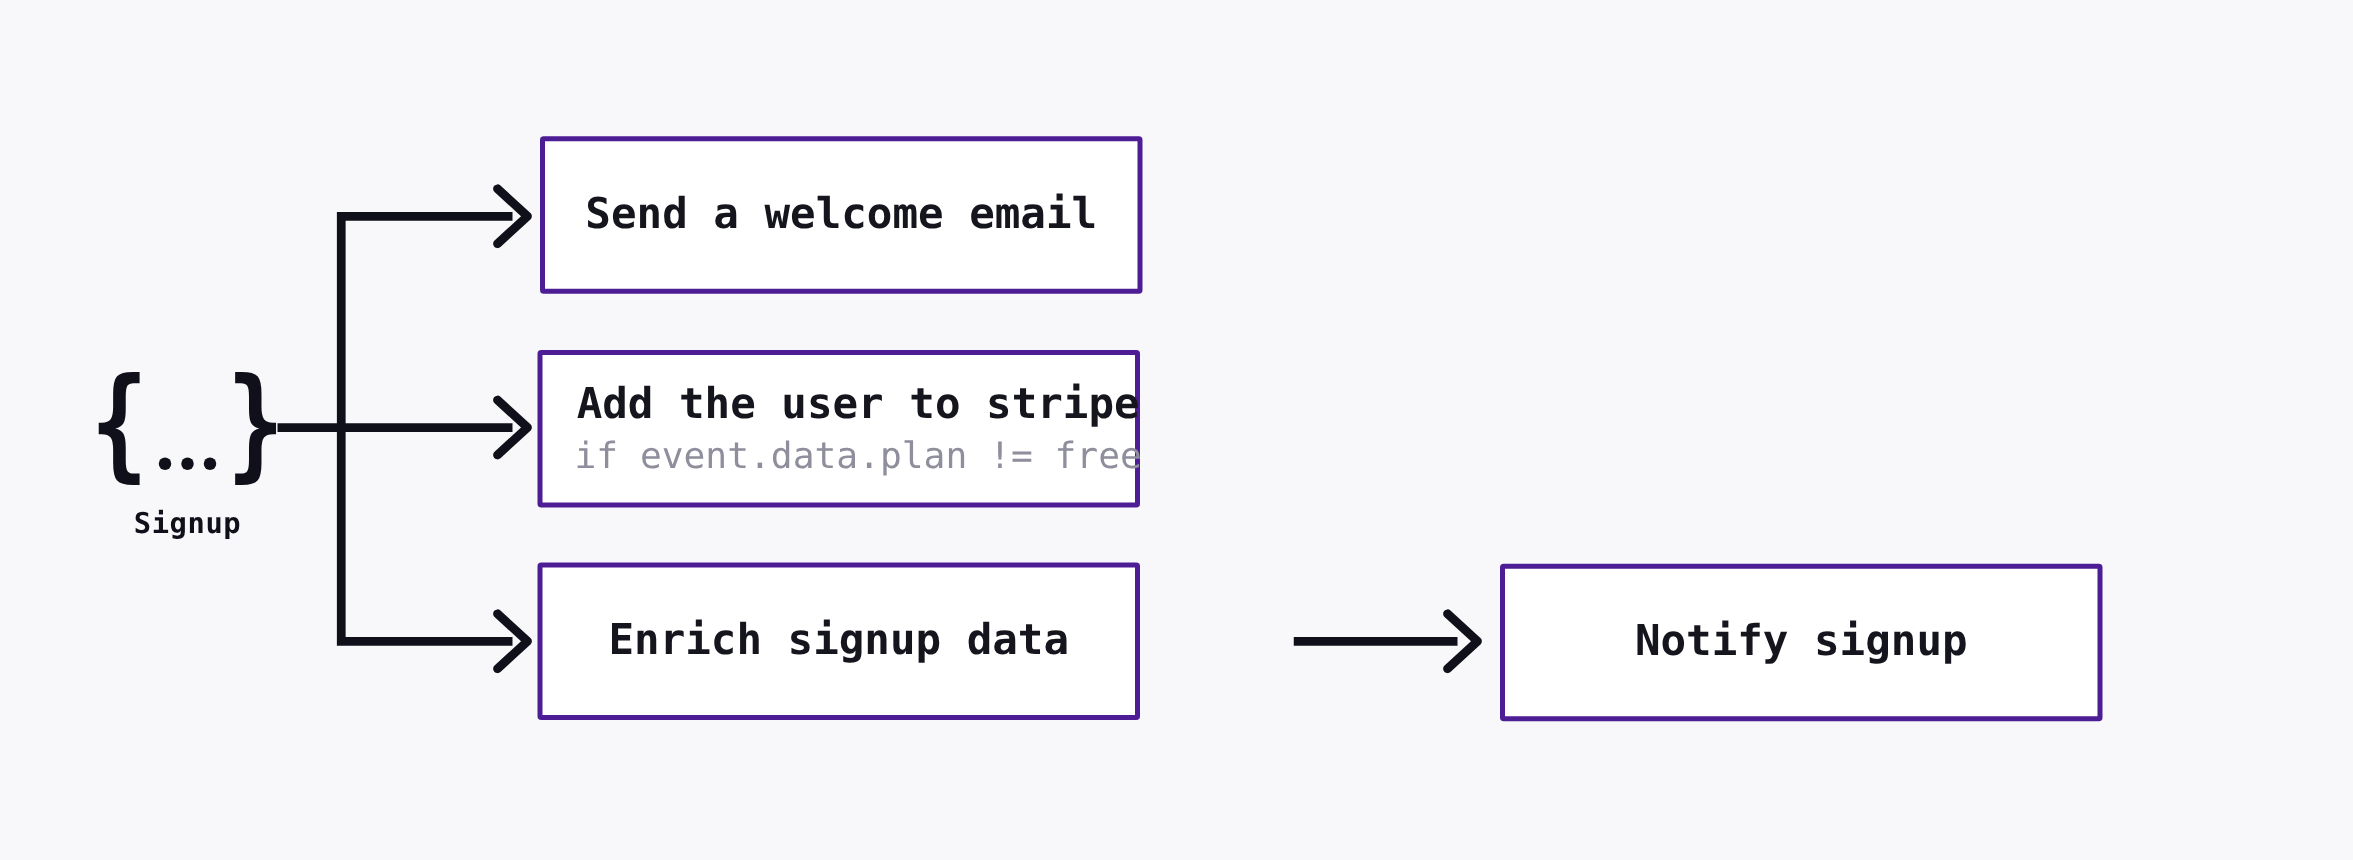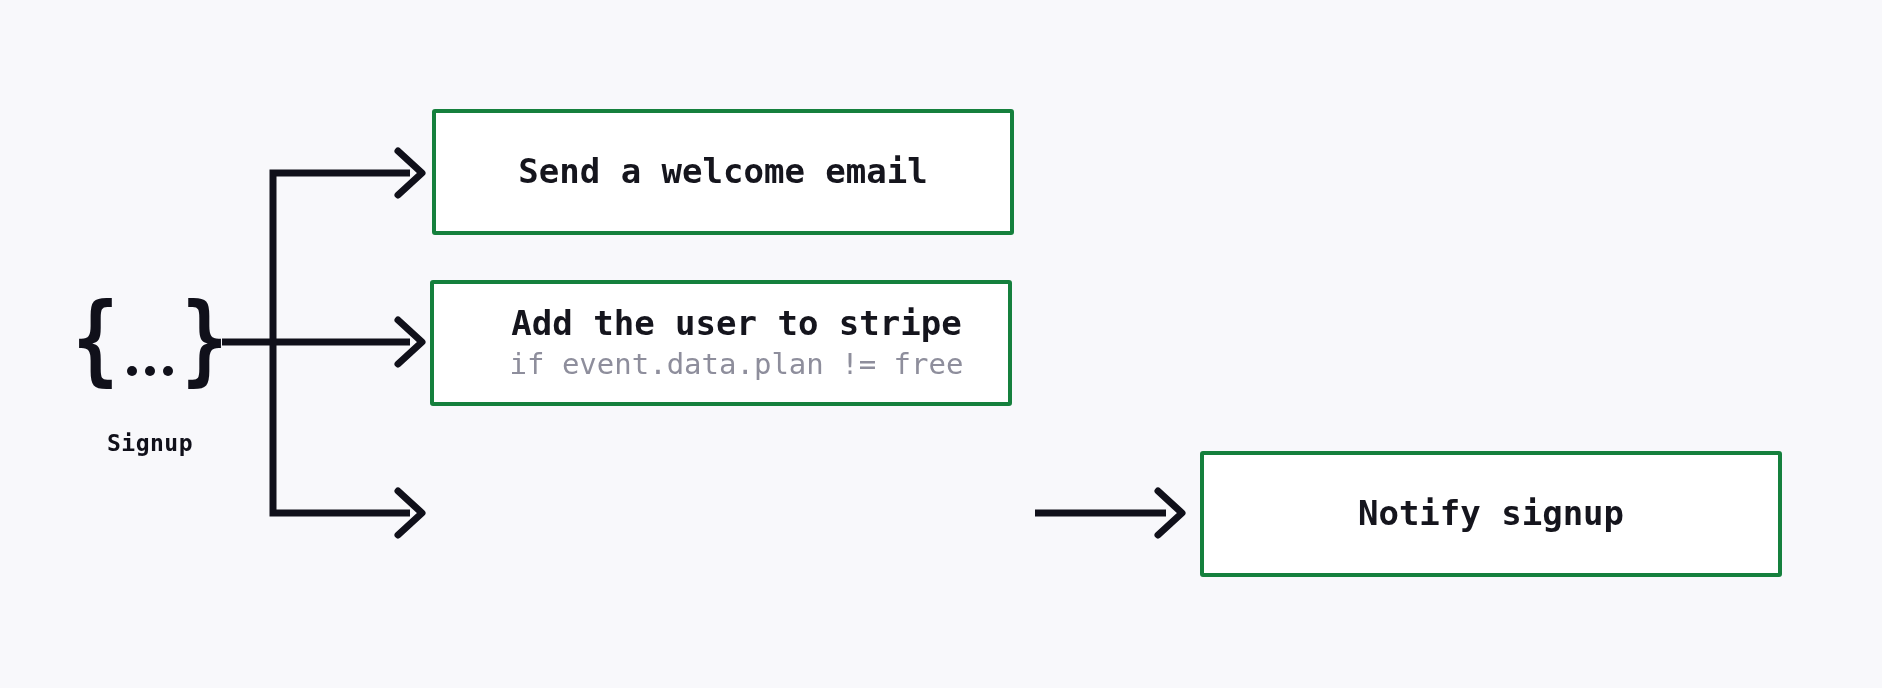--- a/index.html
+++ b/index.html
@@ -69,34 +69,34 @@
     padding: 0 2px 20px 2px;
   }
   .dots i {
     display: block;
     width: 10px;
     height: 10px;
     border-radius: 50%;
     background: #10101a;
   }
   .trigger-label {
-    margin-top: 44px;
+    margin-top: 20px;
     font-size: 23px;
     font-weight: bold;
     color: #10101a;
     letter-spacing: 0.5px;
   }
   
   .node {
     position: absolute;
-    width: 582px;
+    width: 482px;
     height: 126px;
     box-sizing: border-box;
     background: #ffffff;
-    border: 4px solid #15803d;
+    border: 4px solid #4c1d95;
     border-radius: 3px;
     display: flex;
     flex-direction: column;
     align-items: center;
     justify-content: center;
     gap: 7px;
   }
   .node-title {
     font-size: 34px;
     font-weight: bold;
@@ -151,18 +151,22 @@
   <div class="node n0">
     <div class="node-title">Send a welcome email</div>
 
   </div>
 
   <div class="node n1">
     <div class="node-title">Add the user to stripe</div>
     <div class="node-cond">if event.data.plan != free</div>
   </div>
 
+  <div class="node n2">
+    <div class="node-title">Enrich signup data</div>
+
+  </div>
 
   <div class="node n3">
     <div class="node-title">Notify signup</div>
   </div>
 
 </div>
 
 </body></html>

